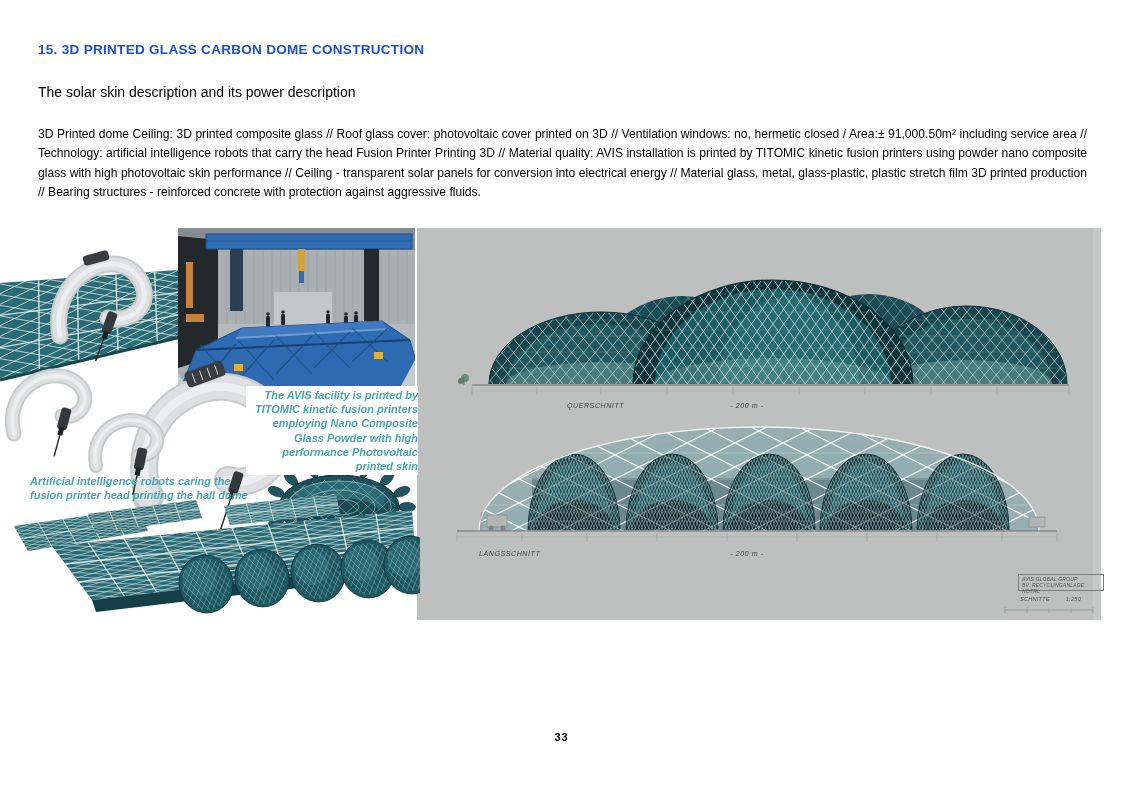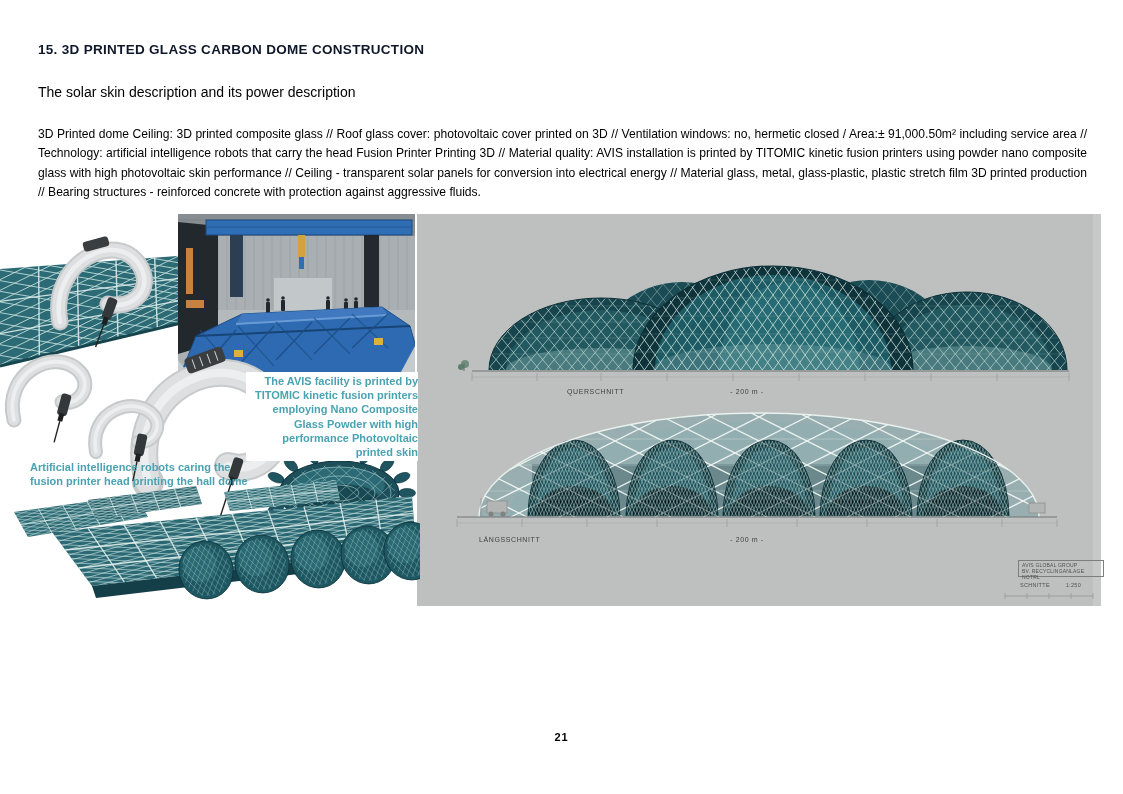--- a/index.html
+++ b/index.html
@@ -1,22 +1,22 @@
 <!DOCTYPE html>
 <html><head>
 <meta charset="utf-8">
 <style>
   html,body{margin:0;padding:0;background:#ffffff;}
   .page{position:relative;width:1123px;height:794px;background:#fff;overflow:hidden;
         font-family:"Liberation Sans","DejaVu Sans",sans-serif;color:#111;}
-  .title{position:absolute;left:38px;top:42px;font-size:13.5px;font-weight:bold;letter-spacing:.3px;color:#0f172a;}
+  .title{position:absolute;left:38px;top:42px;font-size:13.5px;font-weight:bold;letter-spacing:.3px;color:#1d4ed8;}
   .subtitle{position:absolute;left:38px;top:84px;font-size:14px;color:#000;}
   .bodytext{position:absolute;left:38px;top:125px;width:1049px;font-size:12.1px;line-height:19.3px;
             text-align:justify;color:#000;}
-  .montage{position:absolute;left:0;top:214px;width:890px;height:392px;}
+  .montage{position:absolute;left:0;top:228px;width:890px;height:392px;font-style:italic;}
   .abs{position:absolute;}
   .panel{position:absolute;left:417px;top:0;width:684px;height:392px;background:#bdc0bf;}
   .dlabel{position:absolute;font-size:7px;color:#3e4442;letter-spacing:.6px;white-space:nowrap;}
   .center{text-align:center;}
   .tblock{position:absolute;left:601px;top:346px;width:86px;height:17px;border:1px solid #7a7e7c;
           padding:1px 3px;box-sizing:border-box;font-size:5px;line-height:6px;color:#4c5250;letter-spacing:.2px;}
   .tbrow{position:absolute;left:603px;top:368px;font-size:5.5px;color:#4c5250;letter-spacing:.3px;}
   .tbrow span{margin-right:14px;}
   .cap{position:absolute;font-weight:bold;color:#4aa3b2;font-size:11px;line-height:14.2px;background:#fff;}
   .cap1{left:246px;top:158px;width:168px;text-align:right;padding:2px 0 2px 4px;}
@@ -1300,14 +1300,14 @@
           <line x1="406.6239081967515" y1="362.5641377048728" x2="432.02517902434386" y2="324.4622314634842" stroke="#9fc7c6" stroke-width="0.5" opacity="0.7"></line>
           <line x1="412.36123603010225" y1="362.95814595484666" x2="434.1742609273014" y2="330.2386086090479" stroke="#9fc7c6" stroke-width="0.5" opacity="0.7"></line>
           <line x1="419.4406793159507" y1="361.33898102607395" x2="434.9812273777613" y2="338.0281589333581" stroke="#9fc7c6" stroke-width="0.5" opacity="0.7"></line>
         </g>
       </svg>
 
     <div class="cap cap1">The AVIS facility is printed by TITOMIC kinetic fusion printers employing Nano Composite Glass Powder with high performance Photovoltaic printed skin</div>
     <div class="cap cap2">Artificial intelligence robots caring the fusion printer head printing the hall dome</div>
   </div>
 
-  <div class="pagenum">21</div>
+  <div class="pagenum">33</div>
 </div>
 
 </body></html>

